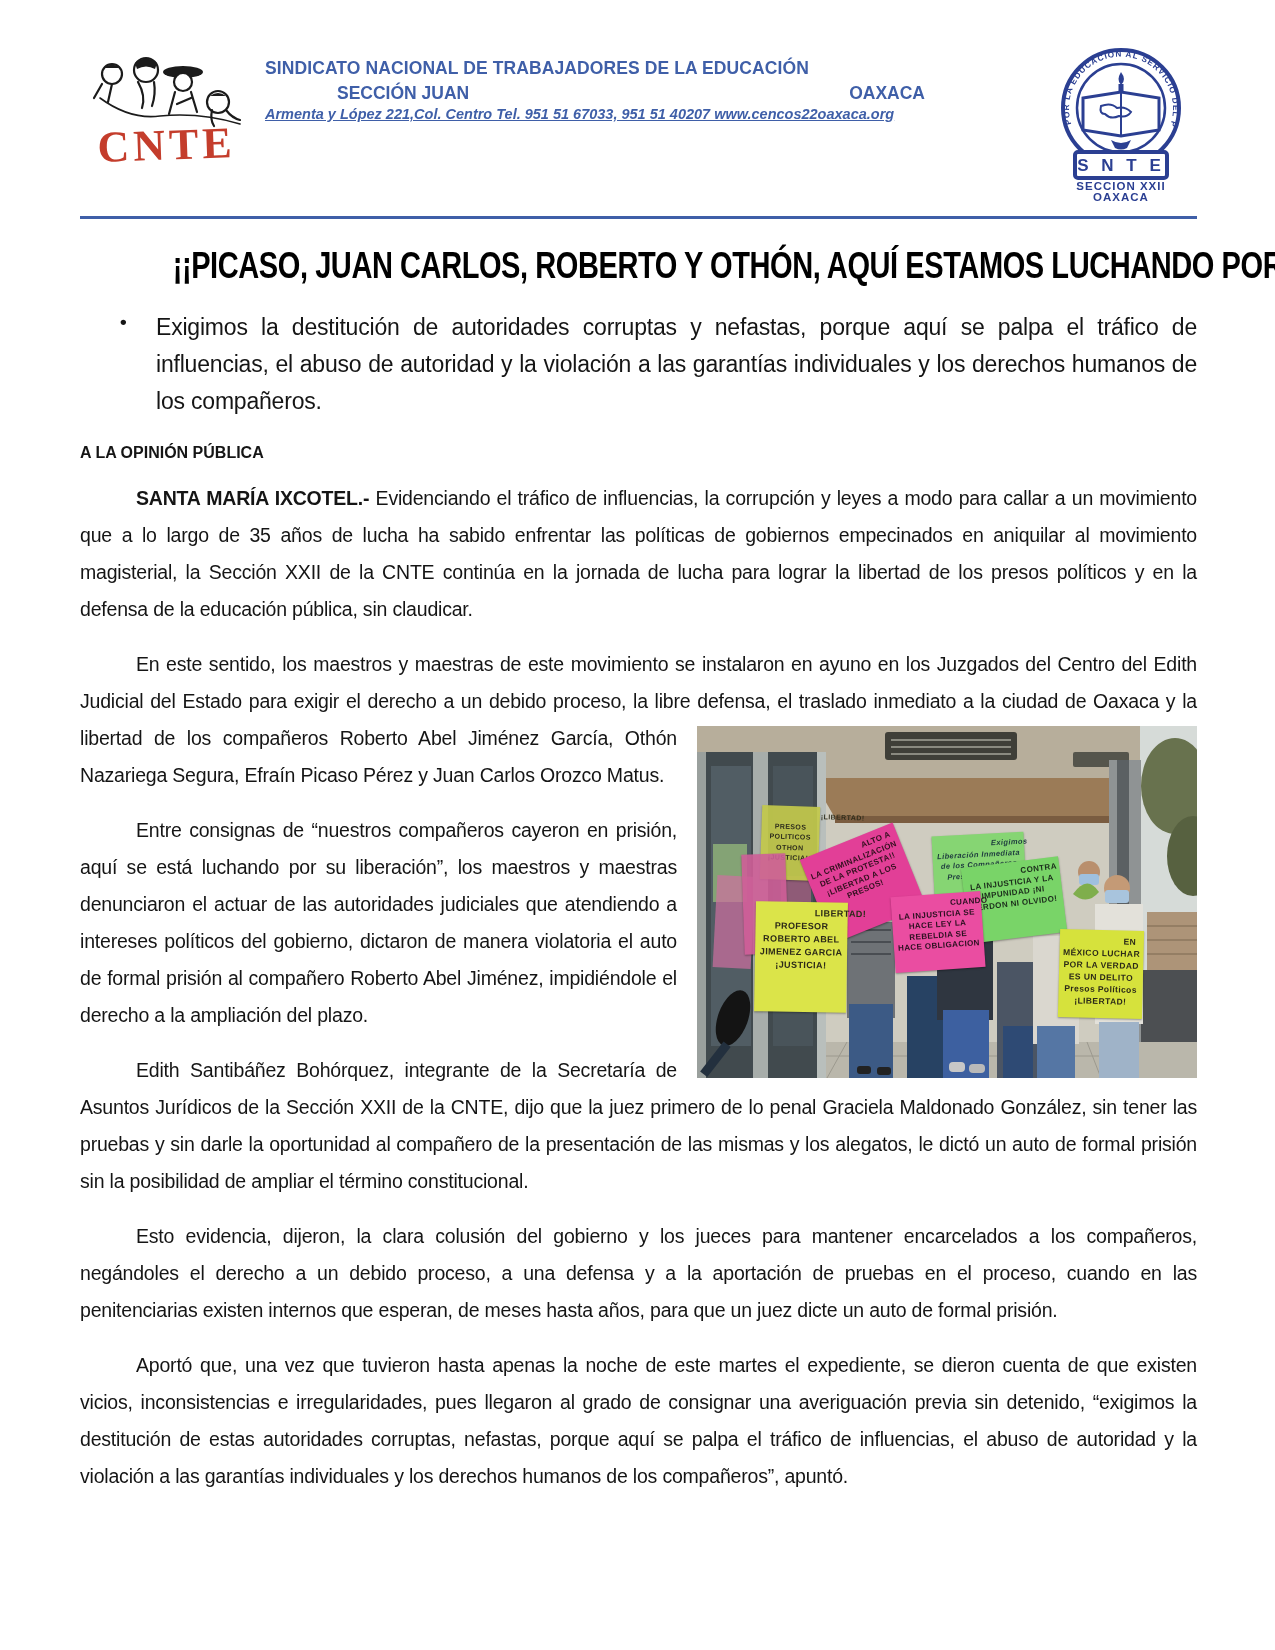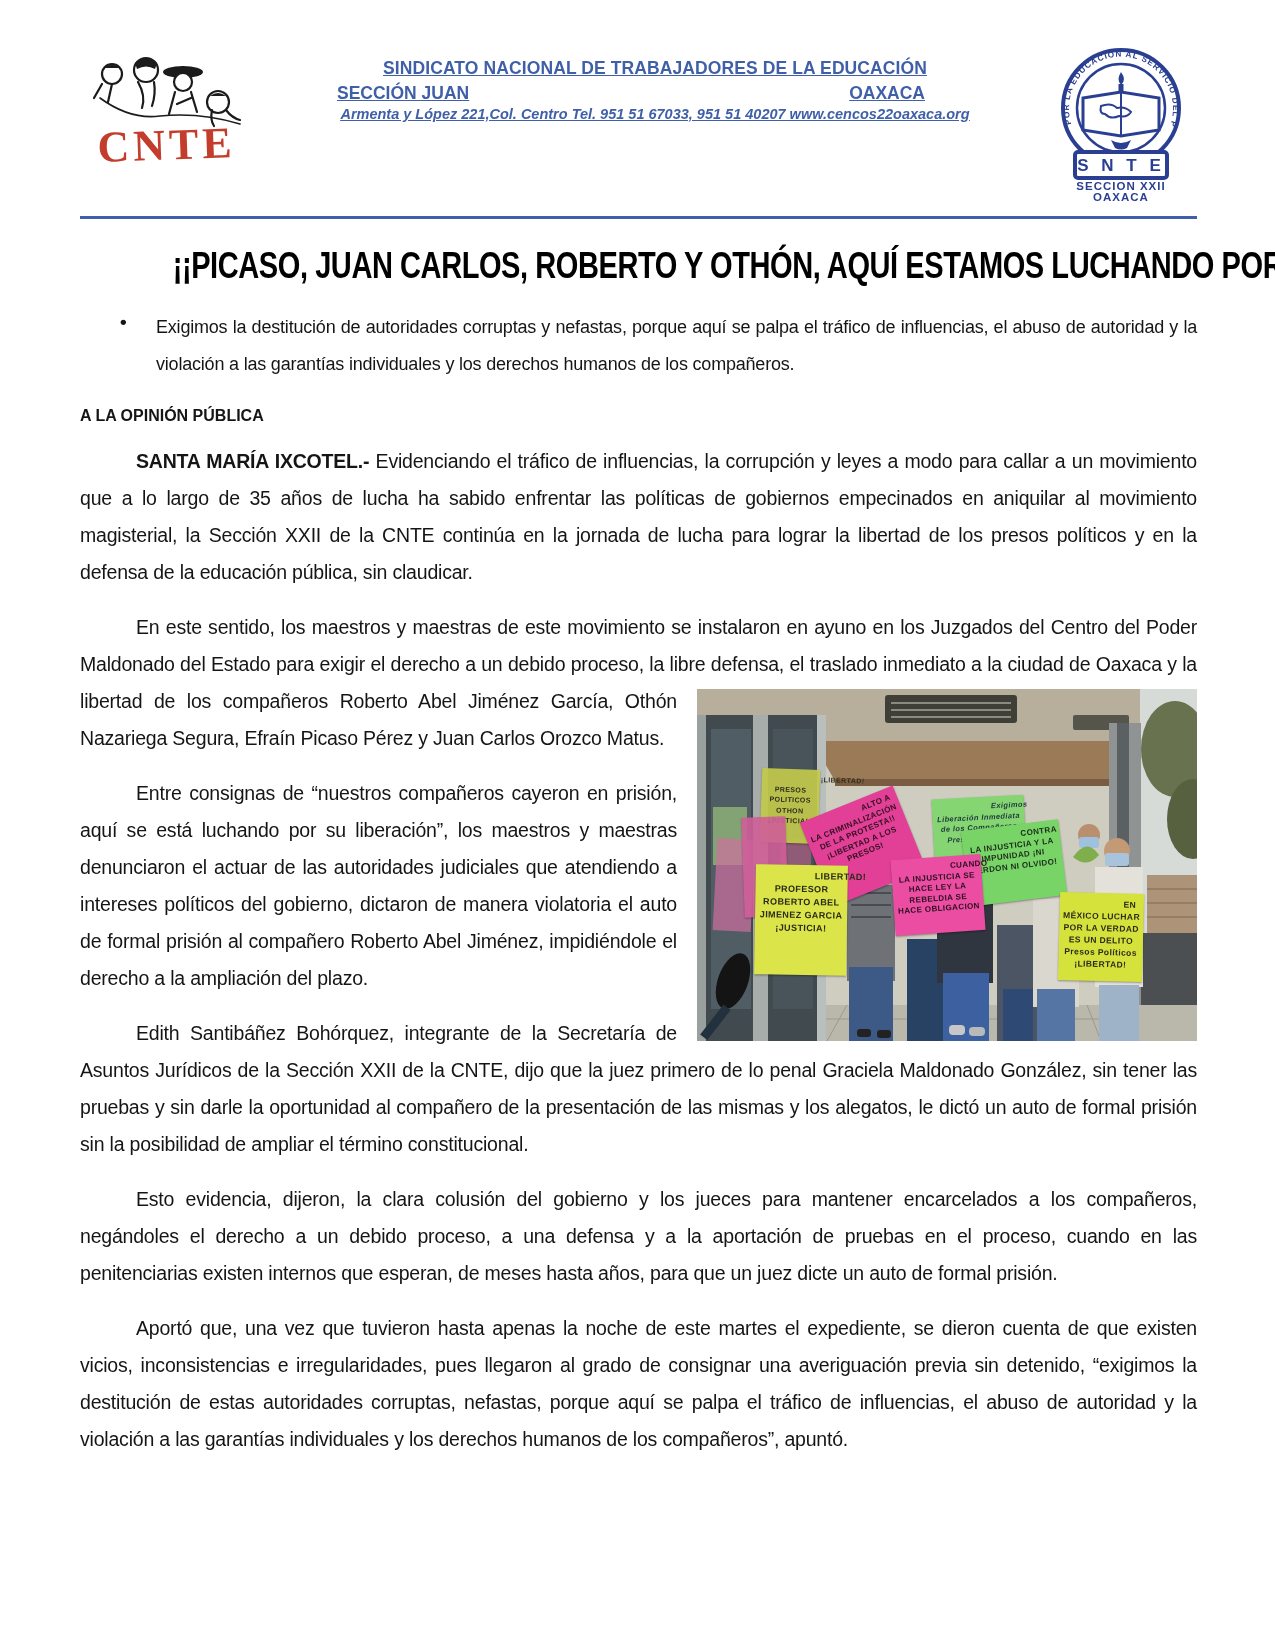--- a/index.html
+++ b/index.html
@@ -6,36 +6,36 @@
   body {
     width:1275px; height:1650px; overflow:hidden;
     font-family:"Liberation Sans","DejaVu Sans",sans-serif;
     color:#151515;
   }
   .page { box-sizing:border-box; width:1275px; height:1650px; padding:44px 78px 0 80px; overflow:hidden; }
 
   
   .header { display:flex; align-items:flex-start; }
   .cnte-logo { width:185px; height:132px; flex:0 0 auto; }
-  .header-center { flex:1; text-align:center; color:#3f5fa8; font-weight:bold; padding-top:12px;text-decoration:underline; }
+  .header-center { flex:1; color:#3f5fa8; font-weight:bold; padding-top:12px; }
   .hc-line { font-size:17.5px; line-height:25px; letter-spacing:0.1px; }
   .hc-row3 { display:flex; justify-content:space-between; padding:0 120px 0 72px; font-size:17.5px; line-height:25px; }
   .hc-contact { font-size:14.5px; font-style:italic; text-decoration:underline; margin-top:0; }
   .snte-logo { width:152px; height:158px; flex:0 0 auto; }
 
   .rule { border-bottom:3px solid #3f5fa8; margin-top:14px; }
 
   
   .title { text-align:center; margin-top:28px; font-weight:bold; font-size:33px; color:#000; }
   .title-inner { display:inline-block; transform:scale(0.88,1.12); white-space:nowrap; letter-spacing:-0.5px; }
 
   
   .bullet-row { display:flex; margin-top:24px; padding-left:40px; }
   .bullet-marker { width:36px; font-size:19px; font-weight:bold; padding-top:2px; }
-  .bullet-text { flex:1; font-size:18px; line-height:37px; text-align:justify; letter-spacing:-0.2px; }
+  .bullet-text { flex:1; font-size:23px; line-height:37px; text-align:justify; letter-spacing:-0.2px; }
 
   .section-heading { margin-top:24px; font-weight:bold; font-size:16px; }
 
   
   p.doc { font-size:19.5px; line-height:37px; text-align:justify; text-indent:56px; margin:18px 0 0 0; letter-spacing:-0.2px; }
   p.doc .lead { font-weight:bold; }
   p.clearer { clear:both; }
 
   
   .photo-wrap { float:right; width:500px; height:352px; margin:6px 0 8px 20px; position:relative; overflow:hidden; background:#c9c5b8; }
@@ -120,21 +120,21 @@
 
   <div class="bullet-row">
     <div class="bullet-marker">•</div>
     <div class="bullet-text">Exigimos la destitución de autoridades corruptas y nefastas, porque aquí se palpa el tráfico de influencias, el abuso de autoridad y la violación a las garantías individuales y los derechos humanos de los compañeros.</div>
   </div>
 
   <div class="section-heading">A LA OPINIÓN PÚBLICA</div>
 
   <p class="doc"><span class="lead">SANTA MARÍA IXCOTEL.-</span><span> Evidenciando el tráfico de influencias, la corrupción y leyes a modo para callar a un movimiento que a lo largo de 35 años de lucha ha sabido enfrentar las políticas de gobiernos empecinados en aniquilar al movimiento magisterial, la Sección XXII de la CNTE  continúa en la jornada de lucha para lograr la libertad de los presos políticos y en la defensa de la educación pública, sin claudicar.</span></p>
 
-  <p class="doc"><span>En este sentido, los maestros y maestras de este movimiento se instalaron en ayuno en los Juzgados del Centro del Poder Maldonado del Estado para exigir el derecho a un debido proceso, la libre defensa, el traslado inmediato a la </span><span class="photo-wrap">
+  <p class="doc"><span>En este sentido, los maestros y maestras de este movimiento se instalaron en ayuno en los Juzgados del Centro del Edith Judicial del Estado para exigir el derecho a un debido proceso, la libre defensa, el traslado inmediato a la </span><span class="photo-wrap">
       <svg class="bg" viewBox="0 0 500 352" preserveAspectRatio="none">
 
         <rect width="500" height="352" fill="#cfccc0"></rect>
 
         <rect x="0" y="0" width="500" height="52" fill="#b7ae9b"></rect>
         <path d="M115 52 H445 L428 92 H138 Z" fill="#9b7b57"></path>
         <rect x="138" y="90" width="290" height="7" fill="#7a5c40"></rect>
 
         <rect x="188" y="6" width="132" height="28" rx="3" fill="#3f3f38"></rect>
         <line x1="194" y1="14" x2="314" y2="14" stroke="#8a8a80" stroke-width="2"></line>

